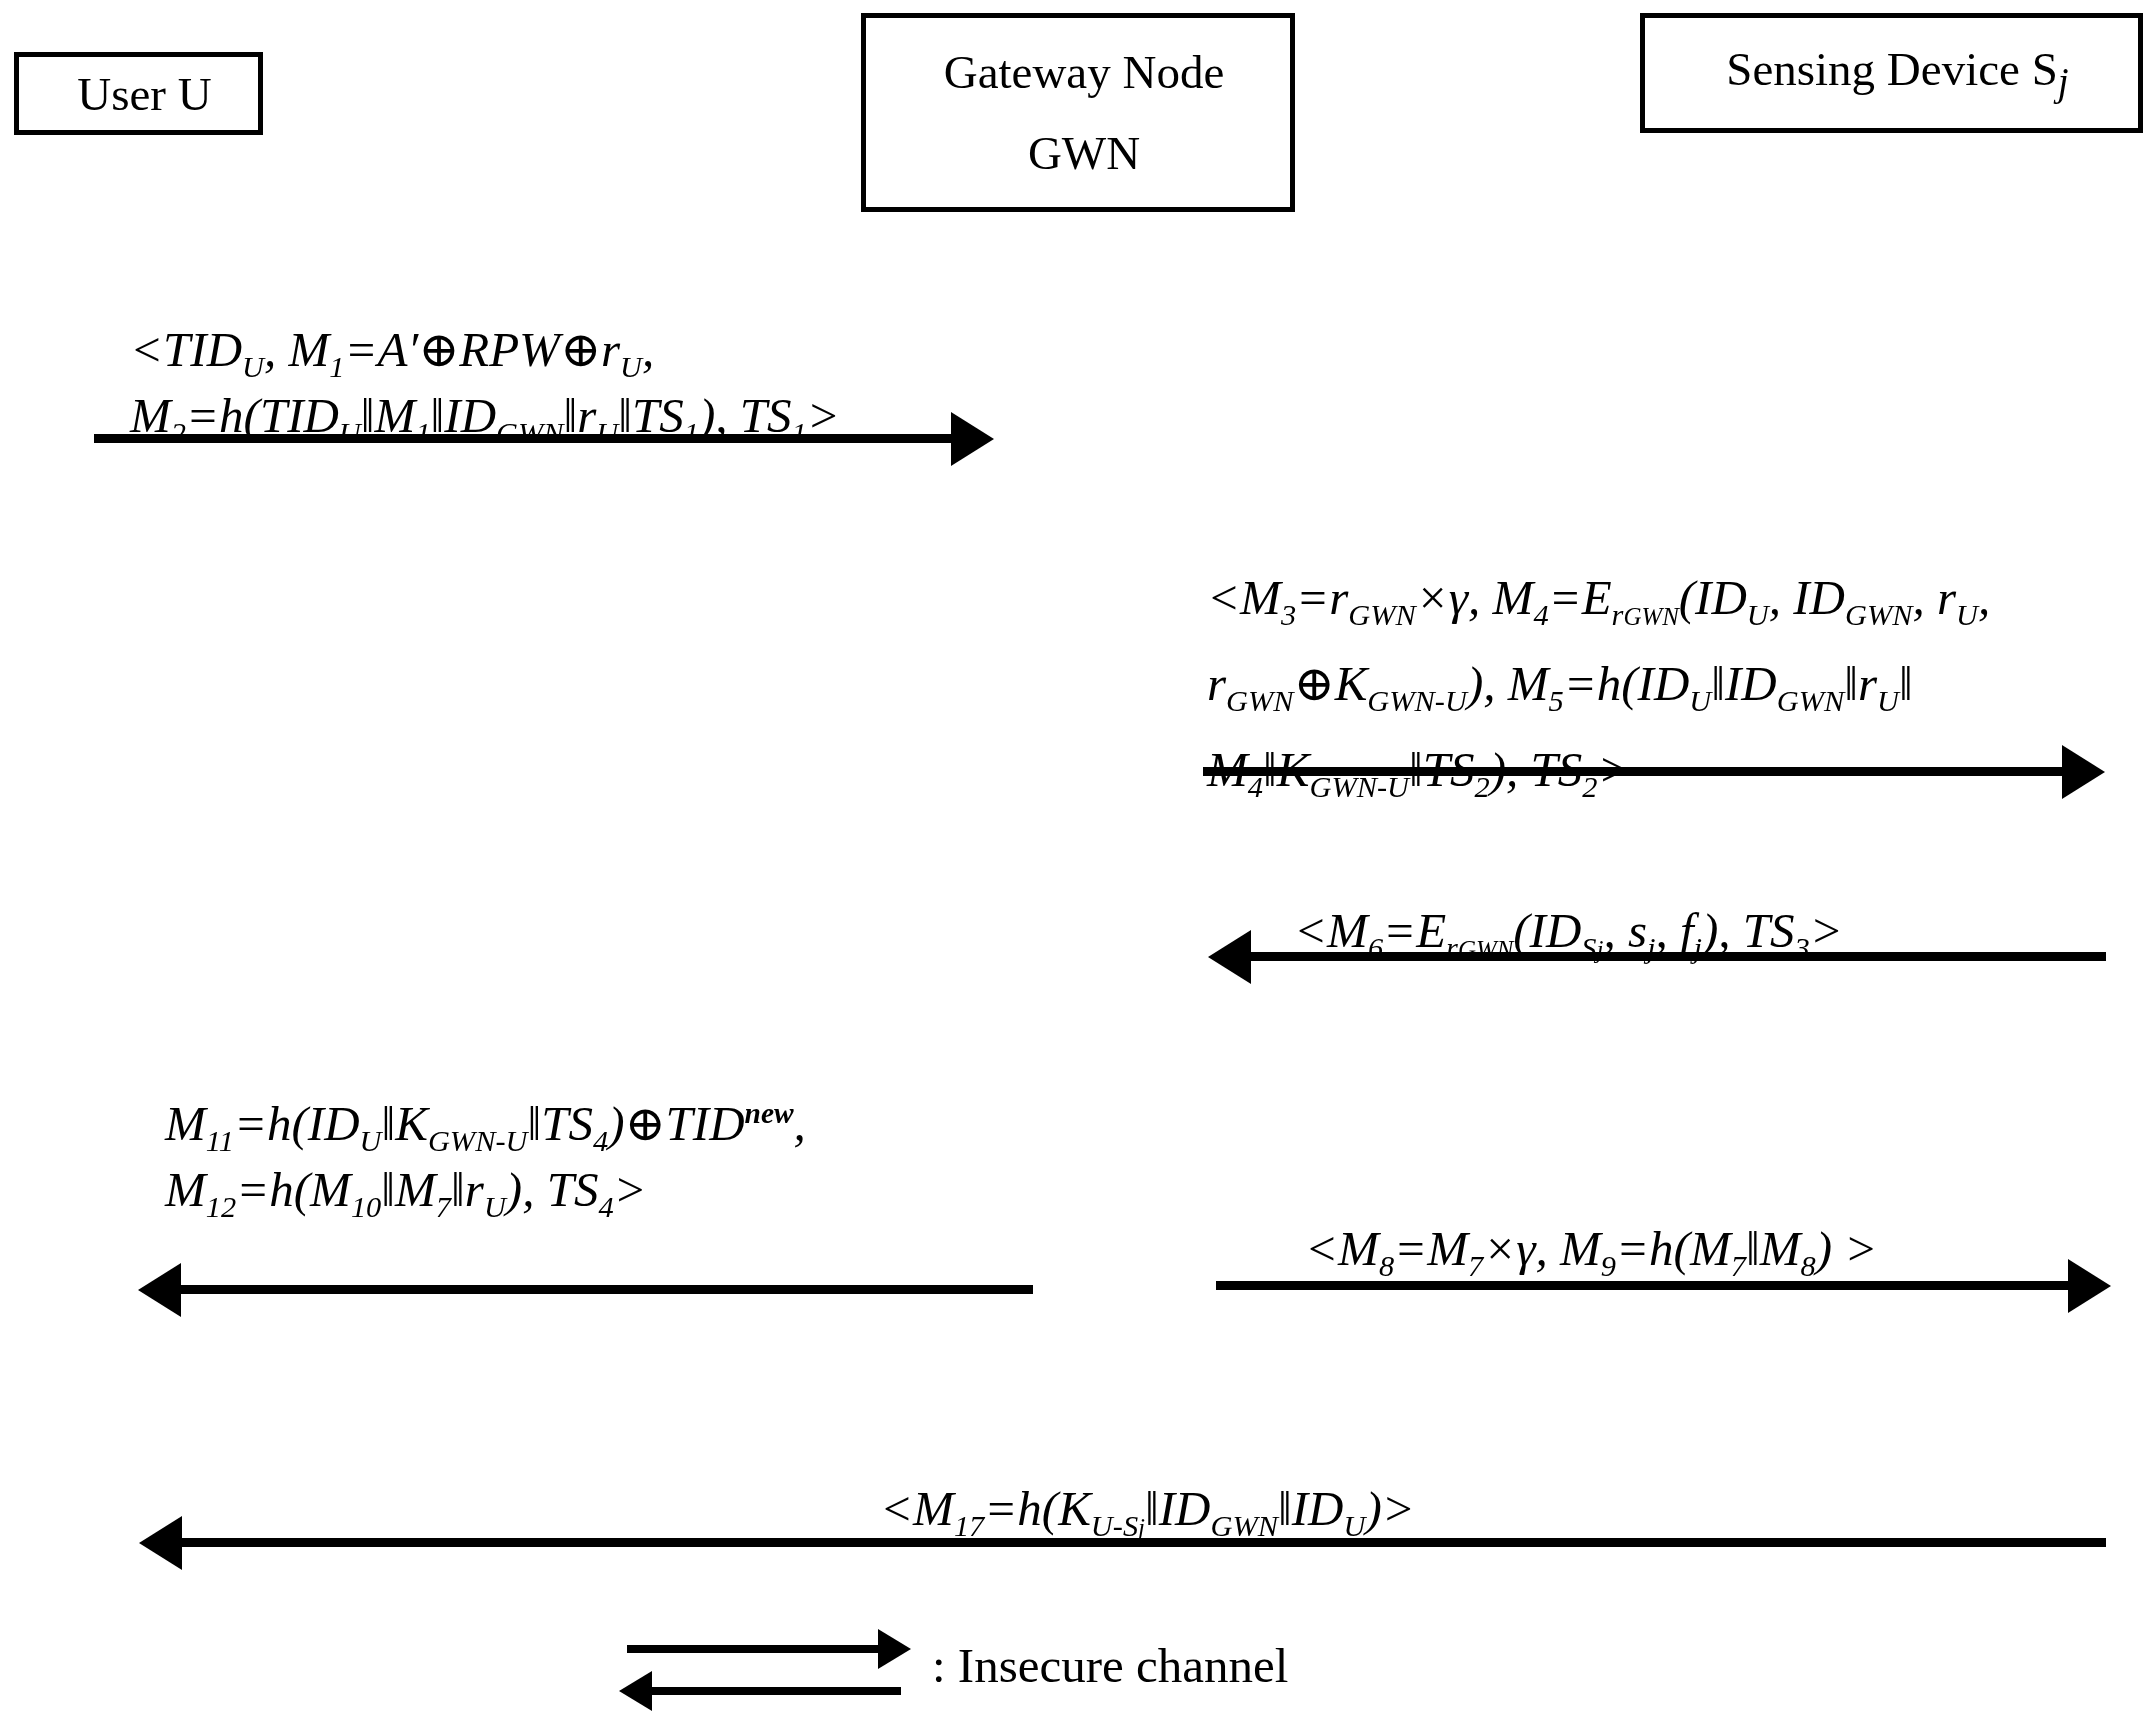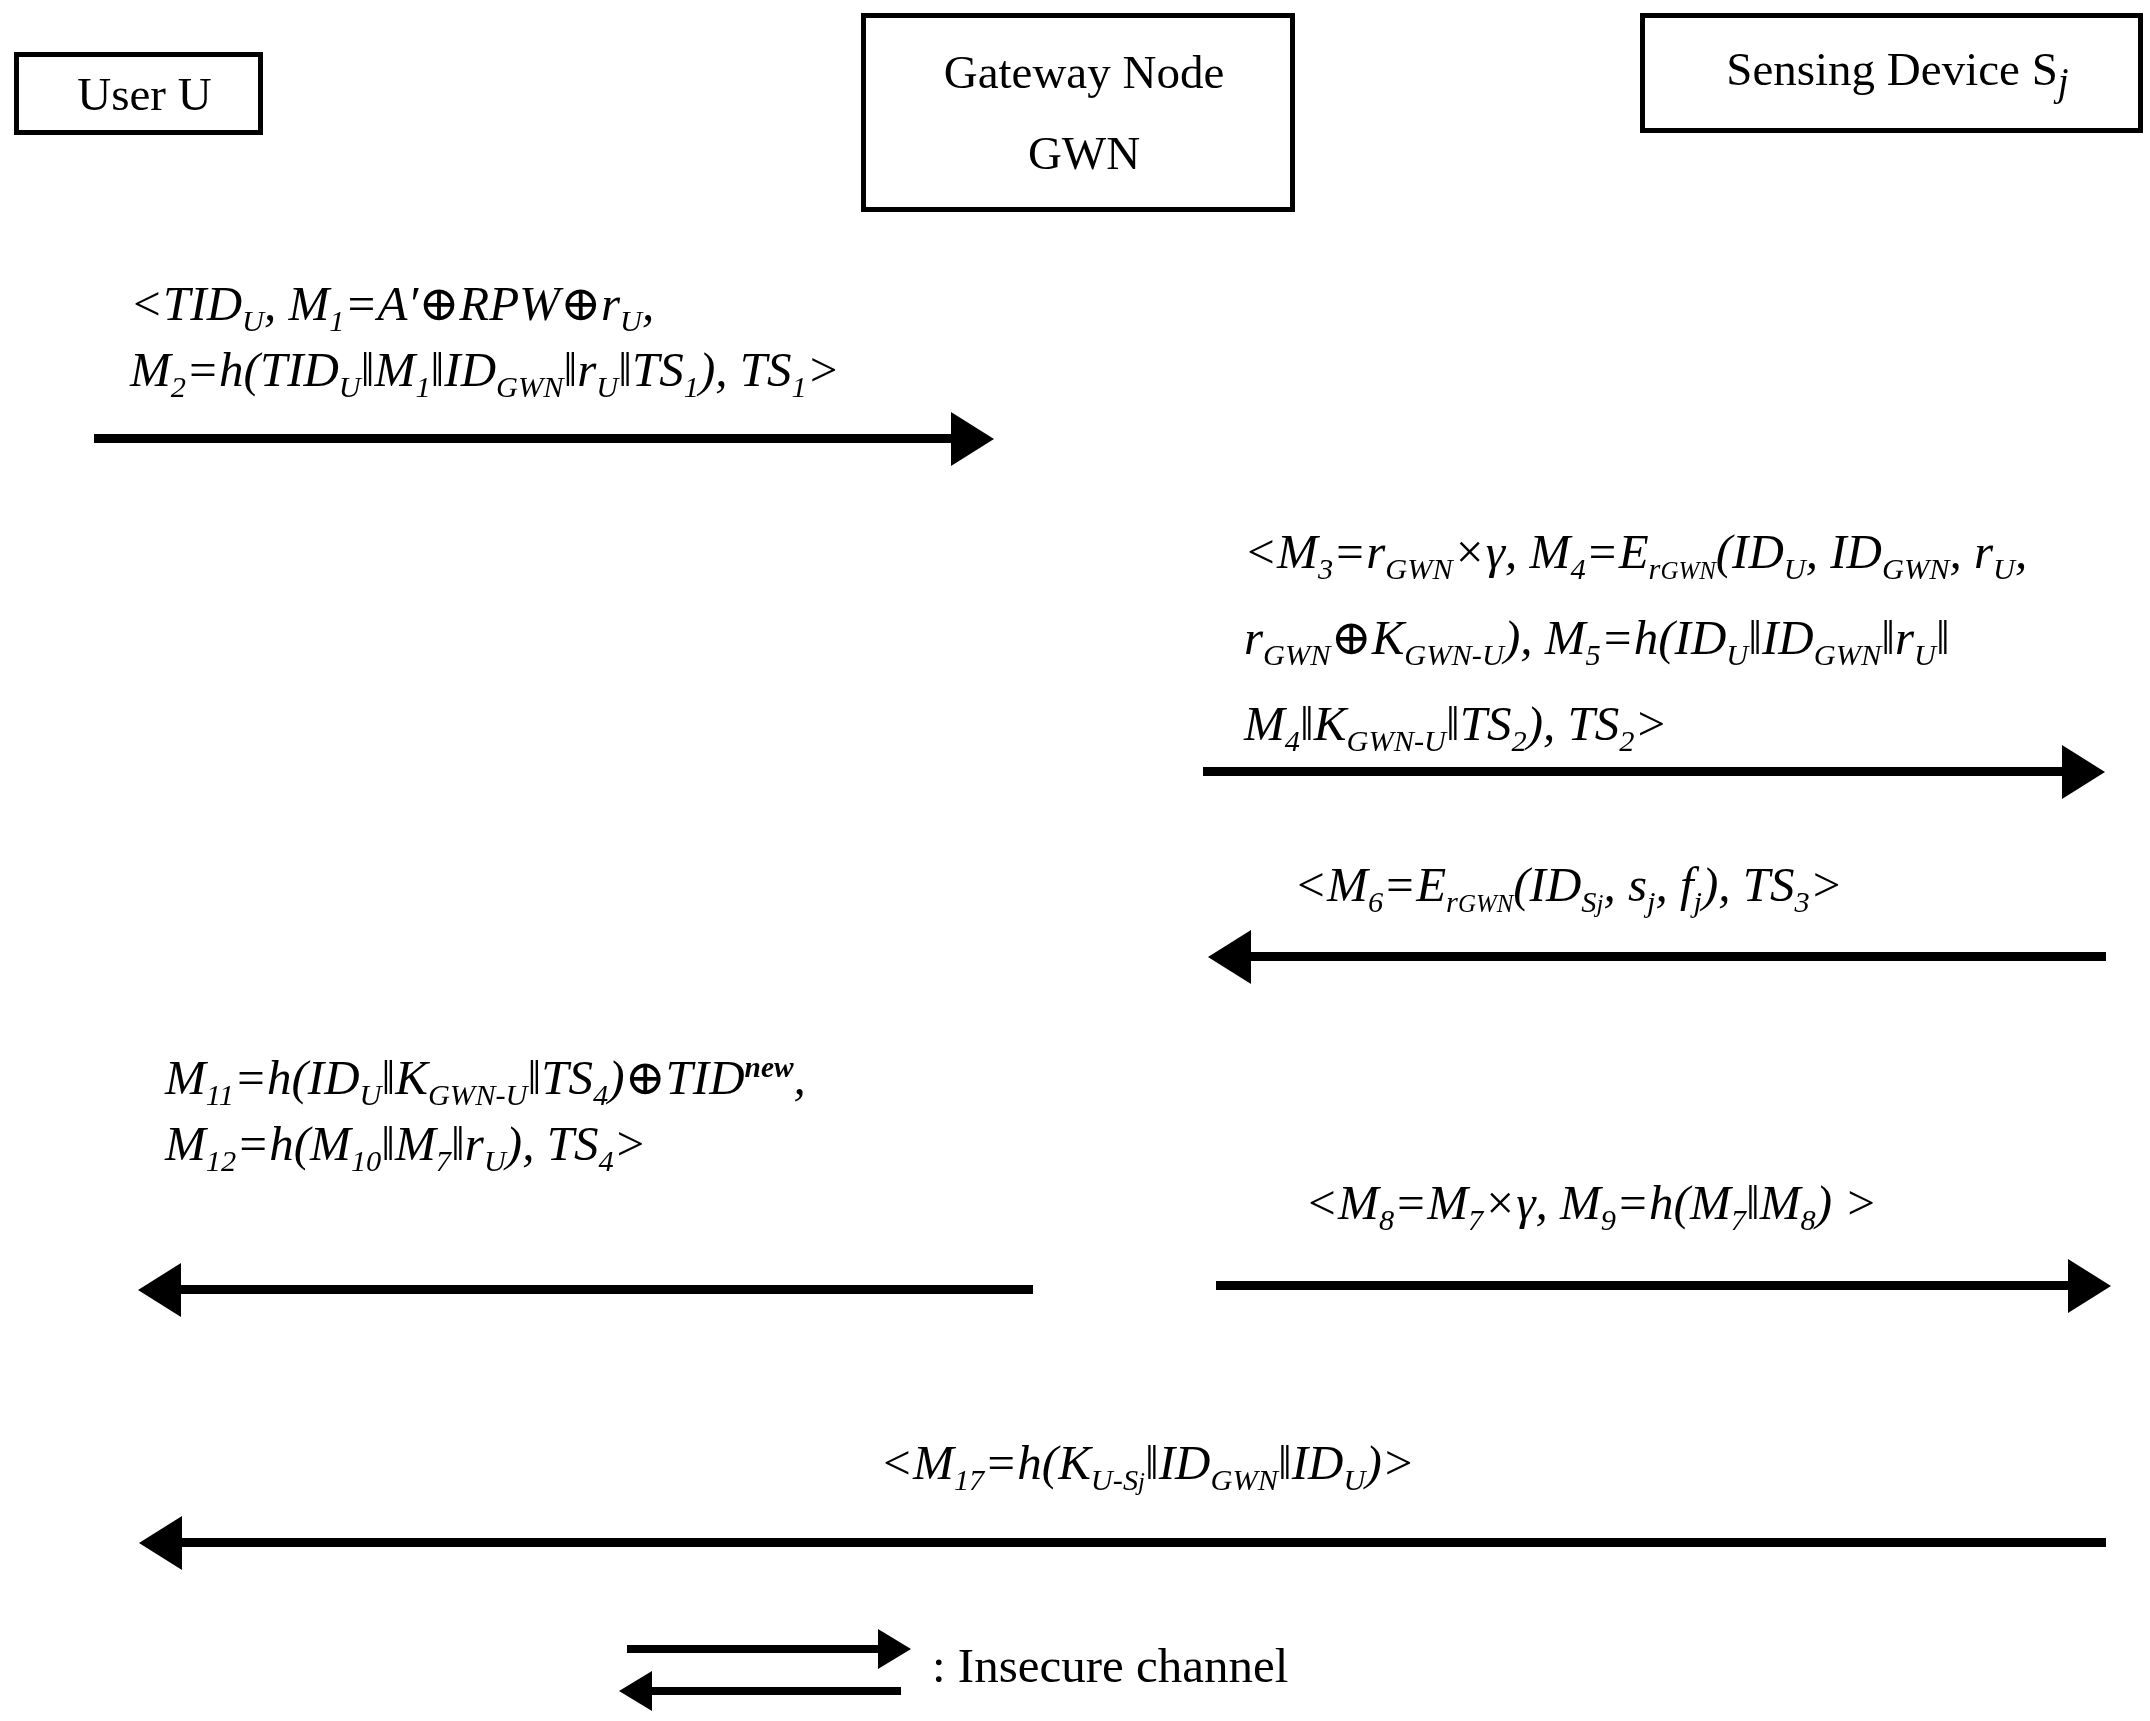--- a/index.html
+++ b/index.html
@@ -37,23 +37,24 @@
   #actor-sensor { left: 1640px; top: 13px; width: 503px; height: 120px; }
   .actor-label { white-space: nowrap; }
 
   
   .msg {
     position: absolute;
     font-style: italic;
     font-size: 49px;
     line-height: 66px;
     white-space: nowrap;
+    margin-top: 46px;
   }
   #msg1 { left: 130px;  top: 271px;  }
-  #msg2 { left: 1244px; top: 509px;  line-height: 86px; }
+  #msg2 { left: 1207px; top: 509px;  line-height: 86px; }
   #msg3 { left: 1294px; top: 852px; }
   #msg4 { left: 165px;  top: 1045px; }
   #msg5 { left: 1305px; top: 1170px; }
   #msg6 { left: 880px; top: 1430px; }
 
   .msg sub { font-size: .62em; line-height: 0; }
   .msg sup { font-size: .60em; line-height: 0; font-weight: bold; }
   .ss  { font-size: .82em; }
   .itj { font-style: italic; }
 

